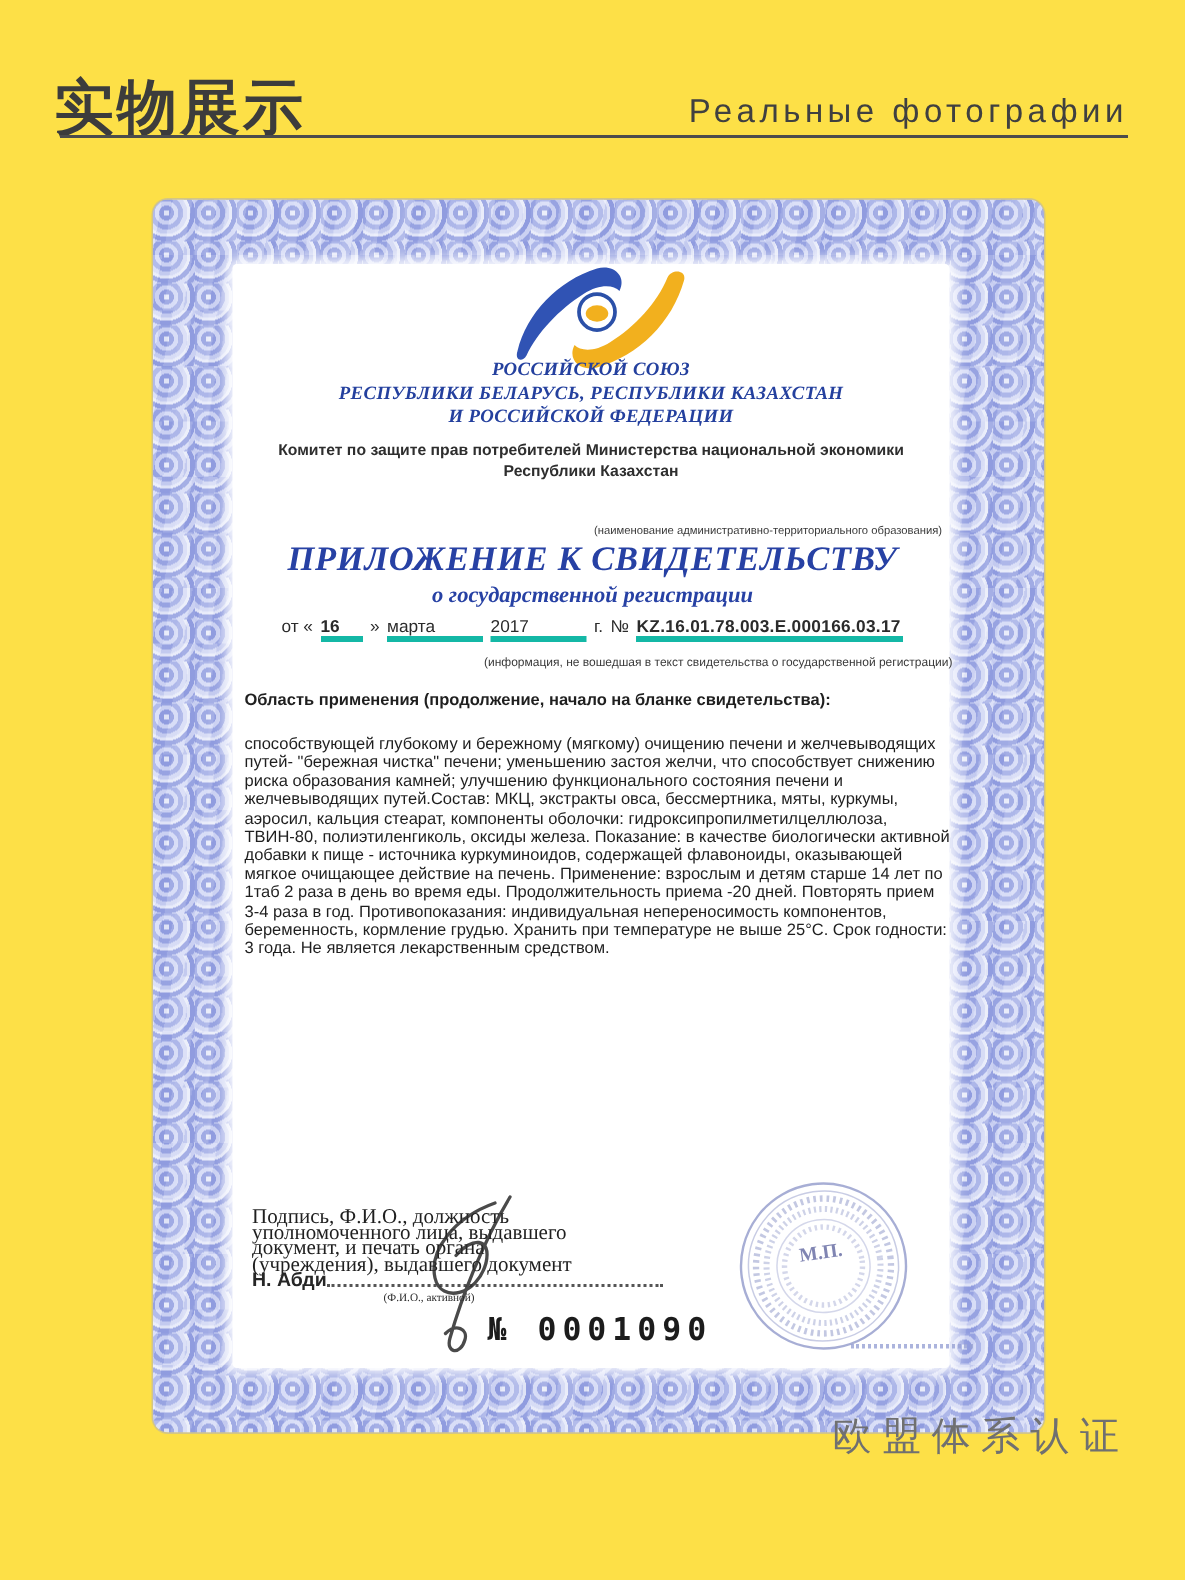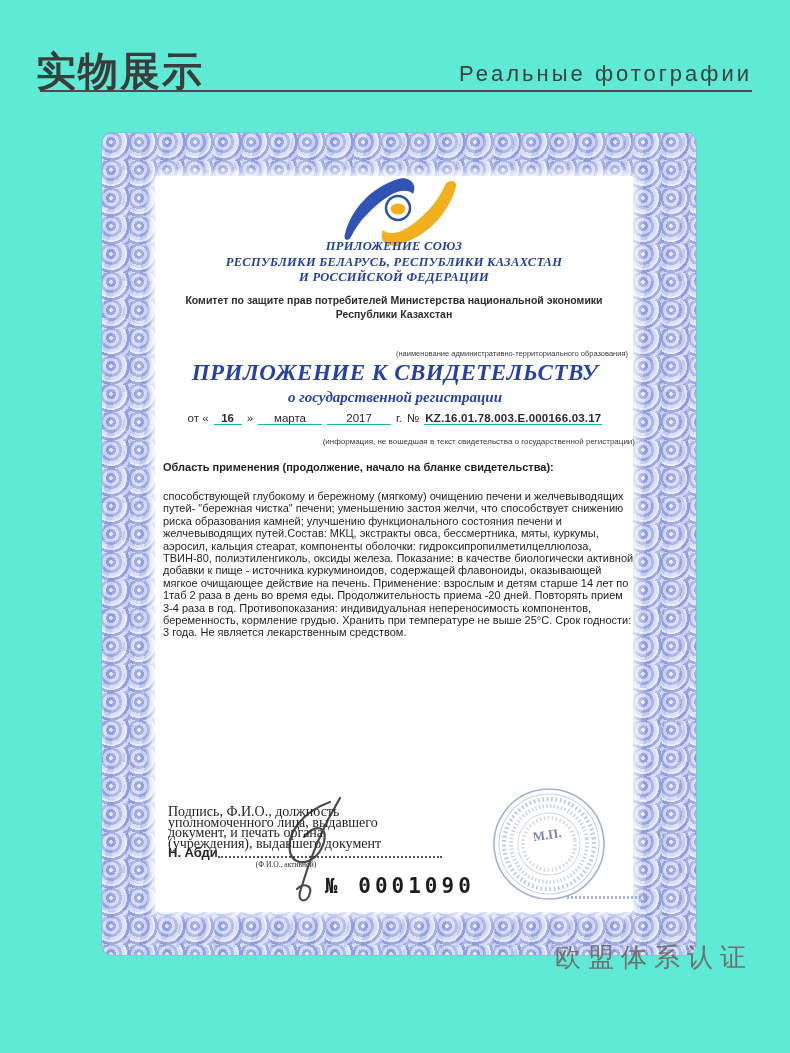--- a/index.html
+++ b/index.html
@@ -1,18 +1,18 @@
 <!DOCTYPE html>
 <html><head>
 <meta charset="utf-8">
 <style>
   * { margin:0; padding:0; box-sizing:border-box; }
   html,body { background:#ffffff; }
   .page {
-    position:relative; width:790px; height:1053px; background:#5eead4;
+    position:relative; width:790px; height:1053px; background:#fde047;
     overflow:hidden; font-family:"Liberation Sans", sans-serif;
   }
   .abs { position:absolute; }
 
   
   .cn-title {
     left:36px; top:44px; font-size:40px; font-weight:bold; color:#3c3c3c;
     letter-spacing:2px; font-family:"DejaVu Sans", sans-serif;
   }
   .ru-title {
@@ -66,21 +66,21 @@
   }
   .cert-subtitle {
     left:150px; top:389px; width:490px; text-align:center;
     font-family:"Liberation Serif", serif; font-style:italic; font-weight:bold;
     color:#2741a4; font-size:15px;
   }
   .date-line {
     left:155px; top:412px; width:480px; display:flex; justify-content:center;
     align-items:baseline; gap:5px; font-size:11.5px; color:#2b2b2b;
   }
-  .u { border-bottom:1px solid #14b8a6; text-align:center; font-weight:bold; }
+  .u { border-bottom:4px solid #14b8a6; font-weight:bold; }
   .u-day { min-width:28px; }
   .u-month { min-width:64px; font-weight:normal; }
   .u-year { min-width:64px; font-weight:normal; }
   .u-num { min-width:178px; letter-spacing:0.2px; }
   .info-note {
     left:155px; top:437px; width:480px; text-align:right;
     font-size:8px; color:#3a3a3a;
   }
   .body-block { left:163px; top:461px; width:471px; color:#1f1f1f; }
   .body-heading { font-size:11px; font-weight:bold; line-height:13px; }
@@ -131,21 +131,21 @@
     <div class="abs cert-inner"></div>
 
     <svg class="abs" style="left:332px; top:176px;" width="136" height="70" viewBox="0 0 136 70">
       <path d="M13,58 C19,33 40,11 66,3 C77,0 86,8 81,18 C77,14 68,13 57,20 C41,30 26,46 19,61 C16,66 11,64 13,58 Z" fill="#3053b4"></path>
       <path d="M124,11 C116,39 94,61 66,69 C55,72 46,64 51,54 C55,58 64,59 75,52 C91,42 106,26 113,9 C116,3 126,4 124,11 Z" fill="#f2b01e"></path>
       <circle cx="66" cy="32" r="12" fill="#ffffff" stroke="#2b50a8" stroke-width="2.5"></circle>
       <ellipse cx="66" cy="33" rx="7.5" ry="5.5" fill="#f2b01e"></ellipse>
     </svg>
 
     <div class="abs org-name">
-      <div>ПРИЛОЖЕНИЕ СОЮЗ</div>
+      <div>РОССИЙСКОЙ СОЮЗ</div>
       <div>РЕСПУБЛИКИ БЕЛАРУСЬ, РЕСПУБЛИКИ КАЗАХСТАН</div>
       <div>И РОССИЙСКОЙ ФЕДЕРАЦИИ</div>
     </div>
 
     <div class="abs committee">
       <div>Комитет по защите прав потребителей Министерства национальной экономики Республики Казахстан</div>
     </div>
 
     <div class="abs territory-note">(наименование административно-территориального образования)</div>
 

